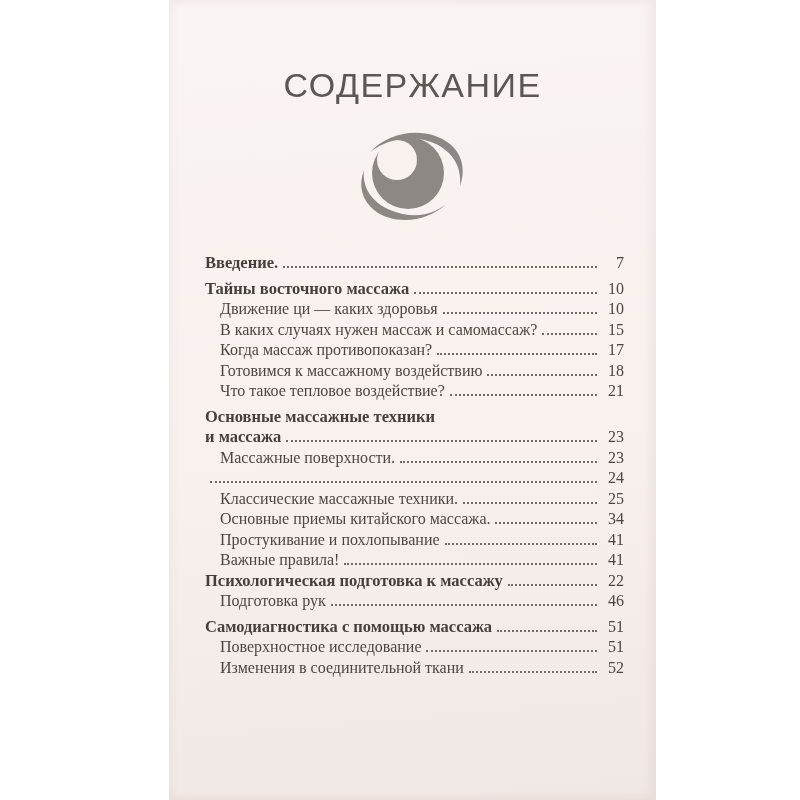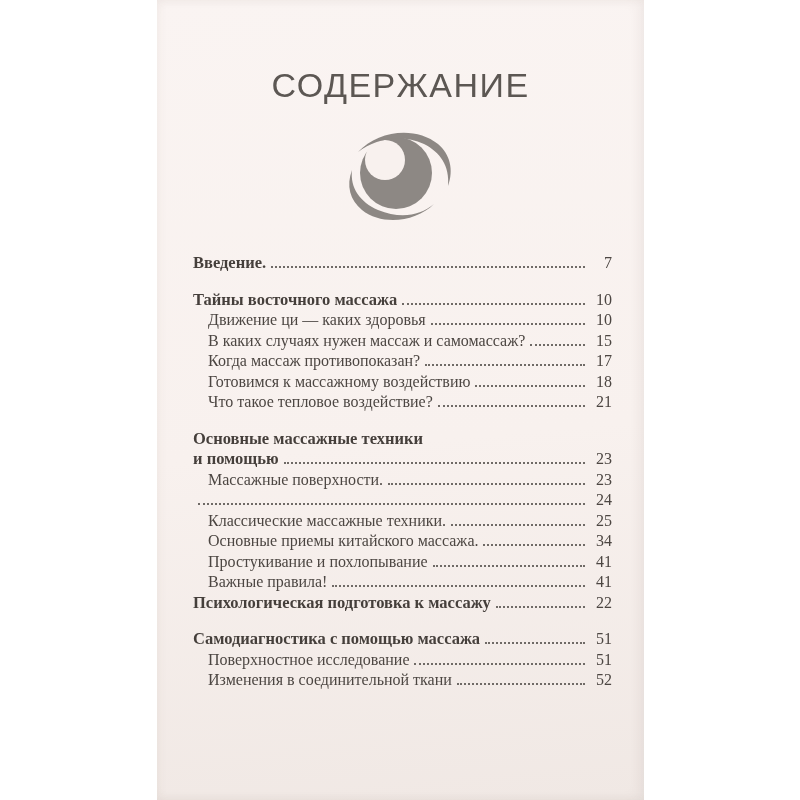--- a/index.html
+++ b/index.html
@@ -6,21 +6,21 @@
   body {
     width: 800px; height: 800px;
     background: #ffffff;
     font-family: "Liberation Serif", "DejaVu Serif", serif;
     overflow: hidden;
   }
   .stage {
     position: relative; width: 800px; height: 800px; background: #ffffff;
   }
   .book-page {
-    position: absolute; left: 157px; top: 0;
+    position: absolute; left: 169px; top: 0;
     width: 487px; height: 800px;
     background: linear-gradient(175deg, #faf4f2 0%, #f8f1ee 55%, #f0e8e4 100%);
     box-shadow: inset -5px 0 12px rgba(90,70,60,0.06), inset 3px 0 8px rgba(90,70,60,0.04);
   }
   .page-title {
     position: absolute; top: 66px; left: 0; width: 100%;
     text-align: center;
     font-family: "Liberation Sans", sans-serif;
     font-size: 34px; font-weight: 400;
     letter-spacing: 1.5px;
@@ -31,21 +31,21 @@
   }
   .toc {
     position: absolute; left: 36px; right: 32px; top: 253px;
     font-size: 16px; color: #4c4642;
   }
   .toc-row {
     display: flex; align-items: baseline;
     height: 20.5px; line-height: 20.5px;
     white-space: nowrap;
   }
-  .toc-row.gap { margin-top: 16px; }
+  .toc-row.gap { margin-top: 5px; }
   .toc-row.indent .toc-label { padding-left: 15px; }
   .toc-row.bold .toc-label { font-weight: bold; color: #453f3b; font-size: 16.5px; }
   .toc-label { flex: 0 0 auto; }
   .toc-leader {
     flex: 1 1 auto;
     border-bottom: 2px dotted #6f6a66;
     margin: 0 3px 4px 5px;
     min-width: 8px;
   }
   .toc-pagenum {
@@ -109,21 +109,21 @@
         <div class="toc-row indent">
         <span class="toc-label">Что такое тепловое воздействие?</span>
         <span class="toc-leader"></span>
         <span class="toc-pagenum">21</span>
       </div>
         <div class="toc-row bold gap noleader">
         <span class="toc-label">Основные массажные техники</span>
 
       </div>
         <div class="toc-row bold">
-        <span class="toc-label">и помощью</span>
+        <span class="toc-label">и массажа</span>
         <span class="toc-leader"></span>
         <span class="toc-pagenum">23</span>
       </div>
         <div class="toc-row indent">
         <span class="toc-label">Массажные поверхности.</span>
         <span class="toc-leader"></span>
         <span class="toc-pagenum">23</span>
       </div>
         <div class="toc-row indent">
         <span class="toc-leader"></span>
@@ -147,20 +147,25 @@
         <div class="toc-row indent">
         <span class="toc-label">Важные правила!</span>
         <span class="toc-leader"></span>
         <span class="toc-pagenum">41</span>
       </div>
         <div class="toc-row bold">
         <span class="toc-label">Психологическая подготовка к массажу</span>
         <span class="toc-leader"></span>
         <span class="toc-pagenum">22</span>
       </div>
+        <div class="toc-row indent">
+        <span class="toc-label">Подготовка рук</span>
+        <span class="toc-leader"></span>
+        <span class="toc-pagenum">46</span>
+      </div>
         <div class="toc-row bold gap">
         <span class="toc-label">Самодиагностика с помощью массажа</span>
         <span class="toc-leader"></span>
         <span class="toc-pagenum">51</span>
       </div>
         <div class="toc-row indent">
         <span class="toc-label">Поверхностное исследование</span>
         <span class="toc-leader"></span>
         <span class="toc-pagenum">51</span>
       </div>

